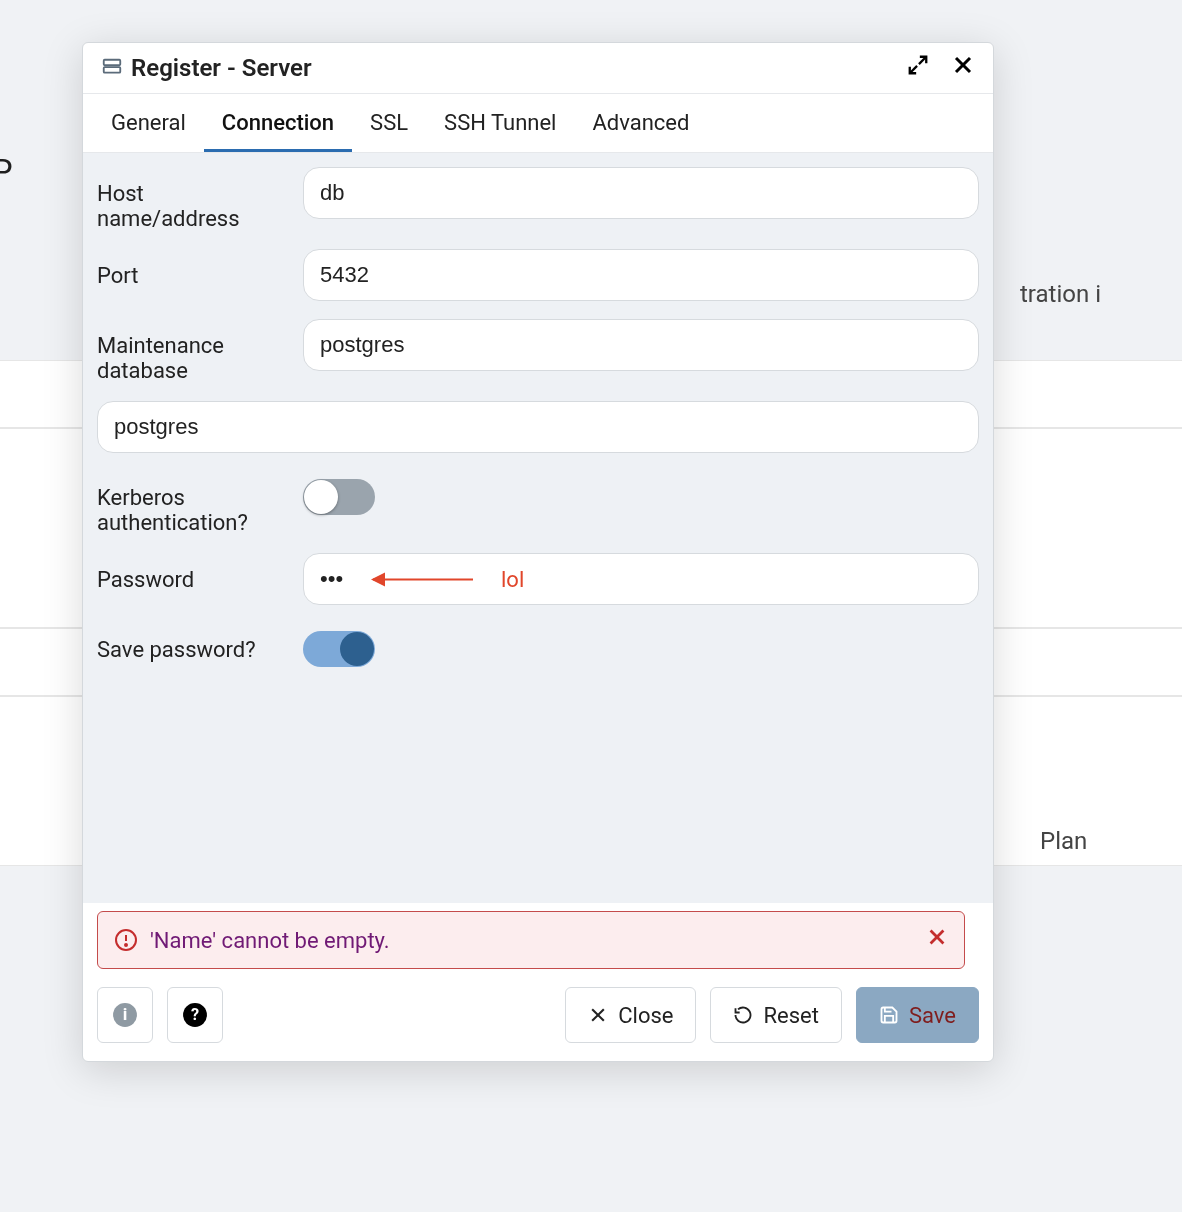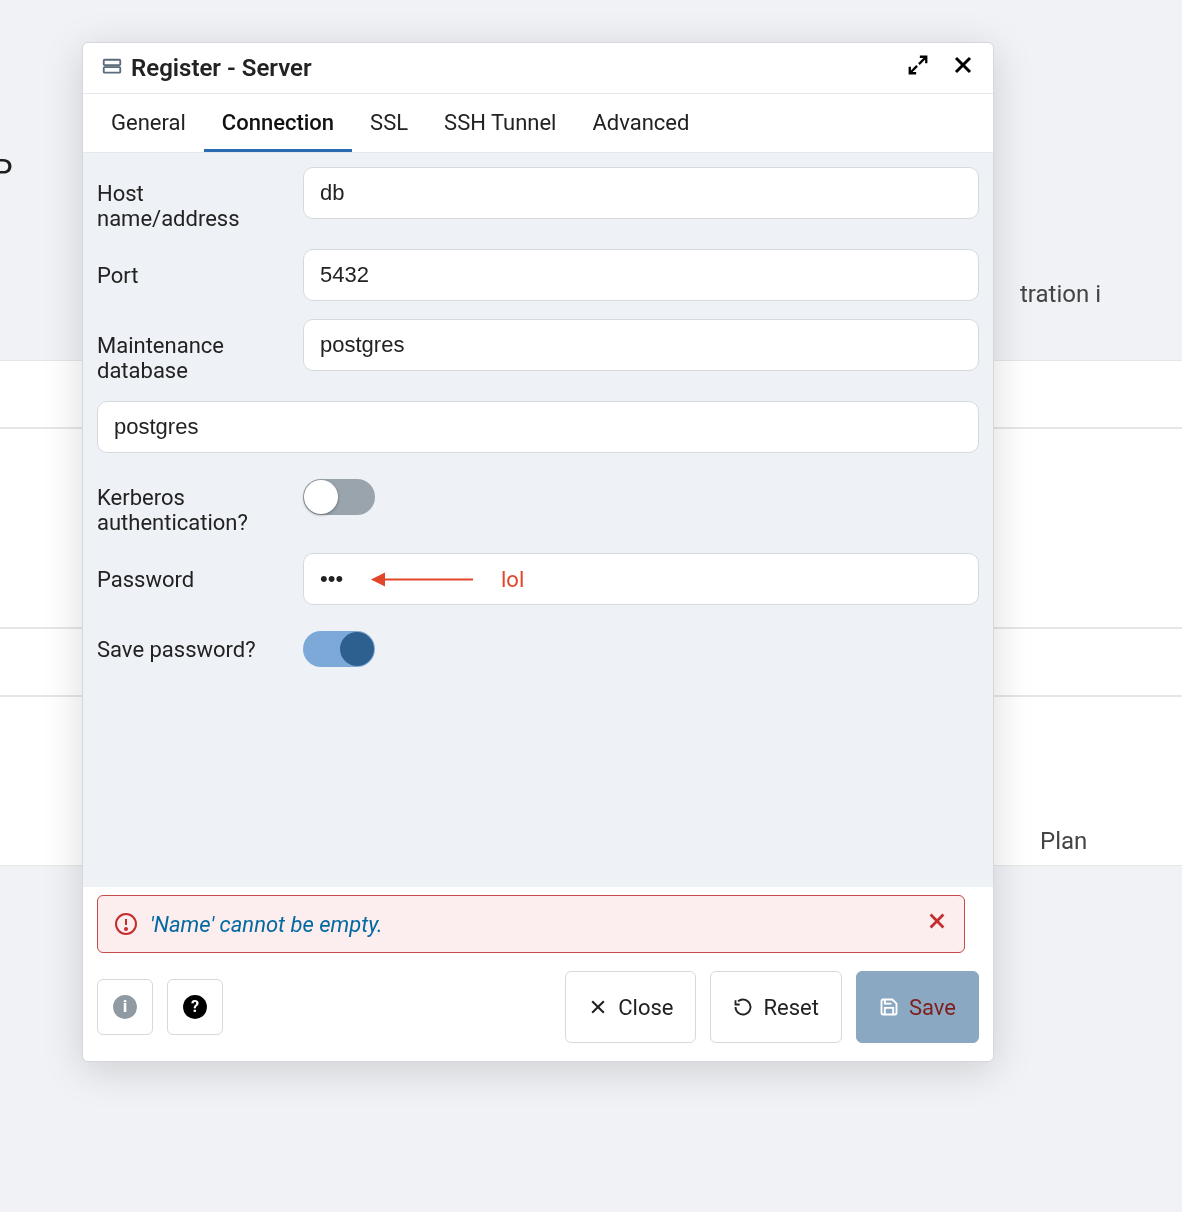--- a/index.html
+++ b/index.html
@@ -89,21 +89,21 @@
   }
   .form-control {
     flex: 1;
   }
   .text-input {
     width: 100%;
     height: 52px;
     padding: 0 16px;
     font-size: 22px;
     border: 1px solid #d6dade;
-    border-radius: 10px;
+    border-radius: 16px;
     background: #fff;
     color: #222;
   }
 
   .toggle {
     width: 72px; height: 36px; border-radius: 18px; position: relative;
     background: #9aa4ad; cursor:pointer; margin-top:8px;
   }
   .toggle .knob {
     width: 34px; height: 34px; border-radius: 50%;
@@ -132,38 +132,37 @@
 
   .error-bar {
     margin: 8px 28px 0 14px;
     background: #fcedee;
     border: 1px solid #c44b4b;
     border-radius: 6px;
     padding: 14px 16px;
     display: flex;
     align-items: center;
     font-size: 22px;
-    color: #0369a1;
-    font-style: italic;
+    color: #701a75;
   }
   .error-bar .close-err { margin-left:auto; color:#c42d2d; cursor:pointer; font-size:24px; font-weight:600;}
   .err-icon { color:#c42d2d; margin-right:12px; display:inline-flex;}
 
   .footer {
     display:flex; align-items:center; padding: 18px 14px;
     gap: 14px;
   }
   .icon-btn {
     width: 56px; height: 56px; border:1px solid #d6dade; border-radius:6px;
     background:#fff; display:flex; align-items:center; justify-content:center;
     cursor:pointer; font-size:26px;
   }
   .spacer { flex:1; }
   .btn {
-    height: 72px; padding: 0 22px; border:1px solid #d6dade; border-radius:6px;
+    height: 56px; padding: 0 22px; border:1px solid #d6dade; border-radius:6px;
     background:#fff; font-size:22px; display:flex; align-items:center; gap:10px;
     cursor:pointer; color:#222;
   }
   .btn.primary { background:#8ba8c2; color:#7f1d1d; border-color:#8ba8c2;}
   .btn svg, .btn .ico { display:inline-flex; }
 </style>
 </head>
 <body>
 
 <div class="bg-row r1"></div>

